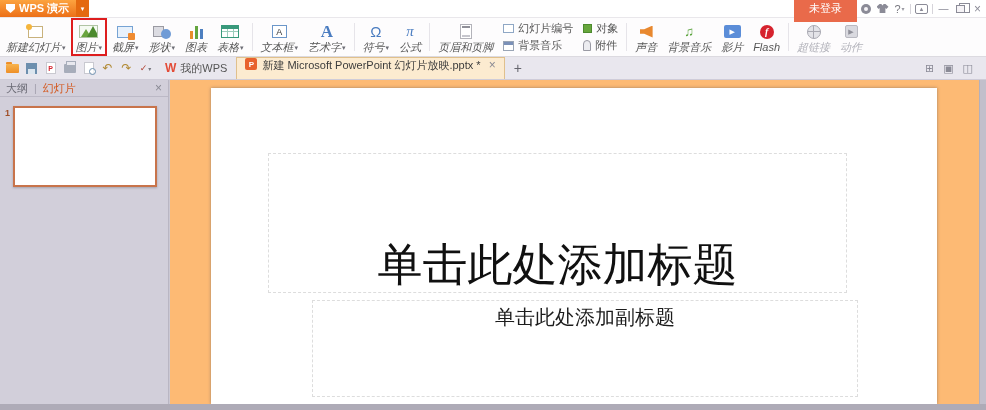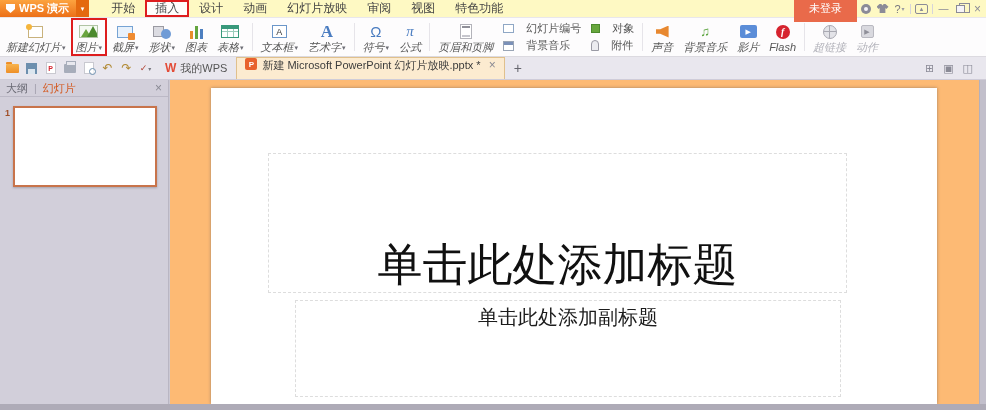--- a/index.html
+++ b/index.html
@@ -1,20 +1,20 @@
 <!DOCTYPE html>
 <html><head>
 <meta charset="utf-8">
 <style>
   * { margin:0; padding:0; box-sizing:border-box; font-family:"Liberation Sans","DejaVu Sans",sans-serif; }
   html,body { width:986px; height:410px; overflow:hidden; }
   body { position:relative; background:#cbc8d3; }
 
   
-  .titlebar { position:absolute; top:0; left:0; right:0; height:18px; background:#fef9c3;
+  .titlebar { position:absolute; top:0; left:0; right:0; height:18px; background:#ffffff;
               border-bottom:1px solid #e9e7eb; display:flex; align-items:stretch; z-index:30; }
   .logo { background:linear-gradient(180deg,#fca33f,#ec7018); color:#fff; font-size:11px; font-weight:bold;
           display:flex; align-items:center; padding:0 7px 0 6px; gap:4px; }
   .logo-mark { width:9px; height:9px; background:#fff; clip-path:polygon(0 0,100% 0,100% 55%,50% 100%,0 55%); }
   .logo-caret { width:13px; background:#e4690f; color:#fff; font-size:7px; display:flex; align-items:center; justify-content:center; }
   .logo-caret::after { content:"▾"; }
   .menus { display:flex; align-items:stretch; margin-left:12px; }
   .menu-item { font-size:12px; color:#454545; padding:0 10px; display:flex; align-items:center; }
   .menu-item.annotated { border:2px solid #de1d1e; background:#fffdfb; padding:0 8px; }
   .titlebar-right { margin-left:auto; display:flex; align-items:center; }
@@ -37,21 +37,21 @@
   .ribbon { position:absolute; top:18px; left:0; right:0; height:39px; background:#fdfcfd;
             border-bottom:1px solid #dcdae0; display:flex; align-items:stretch; padding:0 1px; z-index:20; }
   .rb { display:flex; flex-direction:column; align-items:center; justify-content:flex-end; padding:3px 5px 3px; }
   .rb.annotated { border:2px solid #de1d1e; padding:1px 3px 1px; }
   .ric { height:17px; display:flex; align-items:center; justify-content:center; margin-bottom:2px; }
   .rlb { font-size:11px; color:#565656; line-height:11px; white-space:nowrap; display:flex; align-items:center;font-style:italic; }
   .caret::after { content:"▾"; font-size:7px; margin-left:1px; color:#6d6d75; }
   .rb.disabled .rlb { color:#b2b2ba; }
   .rsep { width:1px; background:#e6e4e9; margin:5px 3px; }
   .rsmall { display:grid; grid-template-columns:auto auto; gap:2px 10px; align-content:center; padding:0 5px; }
-  .rs { display:flex; align-items:center; gap:12px; font-size:11px; color:#565656; white-space:nowrap; }
+  .rs { display:flex; align-items:center; gap:4px; font-size:11px; color:#565656; white-space:nowrap; }
 
   
   .i-newslide { width:15px; height:12px; background:#fff; border:1px solid #c9b27c; position:relative; }
   .i-newslide::before { content:""; position:absolute; left:-3px; top:-3px; width:6px; height:6px; background:#f5b53c; border-radius:50%; }
   .i-pic { width:19px; height:13px; background:#f5faf2; border:1px solid #b0c4a4; position:relative; overflow:hidden; }
   .i-pic::before { content:""; position:absolute; left:1px; bottom:0; border-left:5px solid transparent; border-right:5px solid transparent; border-bottom:8px solid #6aa53f; }
   .i-pic::after  { content:""; position:absolute; left:7px; bottom:0; border-left:6px solid transparent; border-right:6px solid transparent; border-bottom:11px solid #4c8a2e; }
   .i-online { width:19px; height:13px; background:#f5faf2; border:1px solid #b0c4a4; position:relative; }
   .i-online::before { content:""; position:absolute; left:1px; bottom:0; border-left:5px solid transparent; border-right:5px solid transparent; border-bottom:8px solid #6aa53f; }
   .i-online::after { content:""; position:absolute; right:-3px; bottom:-3px; width:9px; height:9px; border-radius:50%; background:#4d8fd6; border:1px solid #fff; }
@@ -128,44 +128,34 @@
   .sp-slides { color:#d4581e; }
   .sp-close { margin-left:auto; color:#8a8a94; font-size:12px; }
   .thumb-num { position:absolute; left:5px; top:28px; font-size:9px; font-weight:bold; color:#a04f28; }
   .thumb { position:absolute; left:13px; top:26px; width:144px; height:81px; background:#fff; border:2px solid #c8744b; box-shadow:0 1px 2px rgba(60,60,70,.3); }
 
   .canvas { position:absolute; left:170px; right:0; top:0; bottom:0; background:#fdba74; }
   .slide { position:absolute; left:41px; top:8px; width:726px; height:316px; background:#fff; box-shadow:0 0 3px rgba(70,70,85,.5); }
   .ph { border:1px dashed #ddd; position:absolute; display:flex; justify-content:center; }
   .ph-title { left:57px; top:65px; width:579px; height:140px; align-items:flex-end; }
   .ph-title .t { font-family:"Liberation Serif","DejaVu Serif",serif; font-size:45px; line-height:1.2; color:#101010; white-space:nowrap; }
-  .ph-sub { left:84px; top:212px; width:546px; height:97px; align-items:flex-start; padding-top:3px; }
+  .ph-sub { left:101px; top:212px; width:546px; height:97px; align-items:flex-start; padding-top:3px; }
   .ph-sub .t { font-family:"Liberation Serif","DejaVu Serif",serif; font-size:20px; color:#1c1c1c; white-space:nowrap; }
   .vscroll { position:absolute; right:0; top:0; bottom:6px; width:7px; background:#c2bfcb; border-left:1px solid #b3b0bd; }
   .bottom-strip { position:absolute; left:0; right:0; bottom:0; height:6px; background:#aeabb7; z-index:15; }
 </style>
 </head>
 <body>
 
 <div class="titlebar">
   <div class="logo">
     <span class="logo-mark"></span>
     <span>WPS 演示</span>
   </div>
   <div class="logo-caret"></div>
-  <div class="menus">
-    <div class="menu-item">开始</div>
-    <div class="menu-item annotated">插入</div>
-    <div class="menu-item">设计</div>
-    <div class="menu-item">动画</div>
-    <div class="menu-item">幻灯片放映</div>
-    <div class="menu-item">审阅</div>
-    <div class="menu-item">视图</div>
-    <div class="menu-item">特色功能</div>
-  </div>
   <div class="titlebar-right">
     <div class="login-btn">未登录</div>
     <div class="tbi">
         <span class="tbi-circle"></span>
       </div>
     <div class="tbi">
         <span class="tbi-shirt"></span>
       </div>
     <div class="tbi tbi-help">?</div>
     <div class="tbsep"></div>

